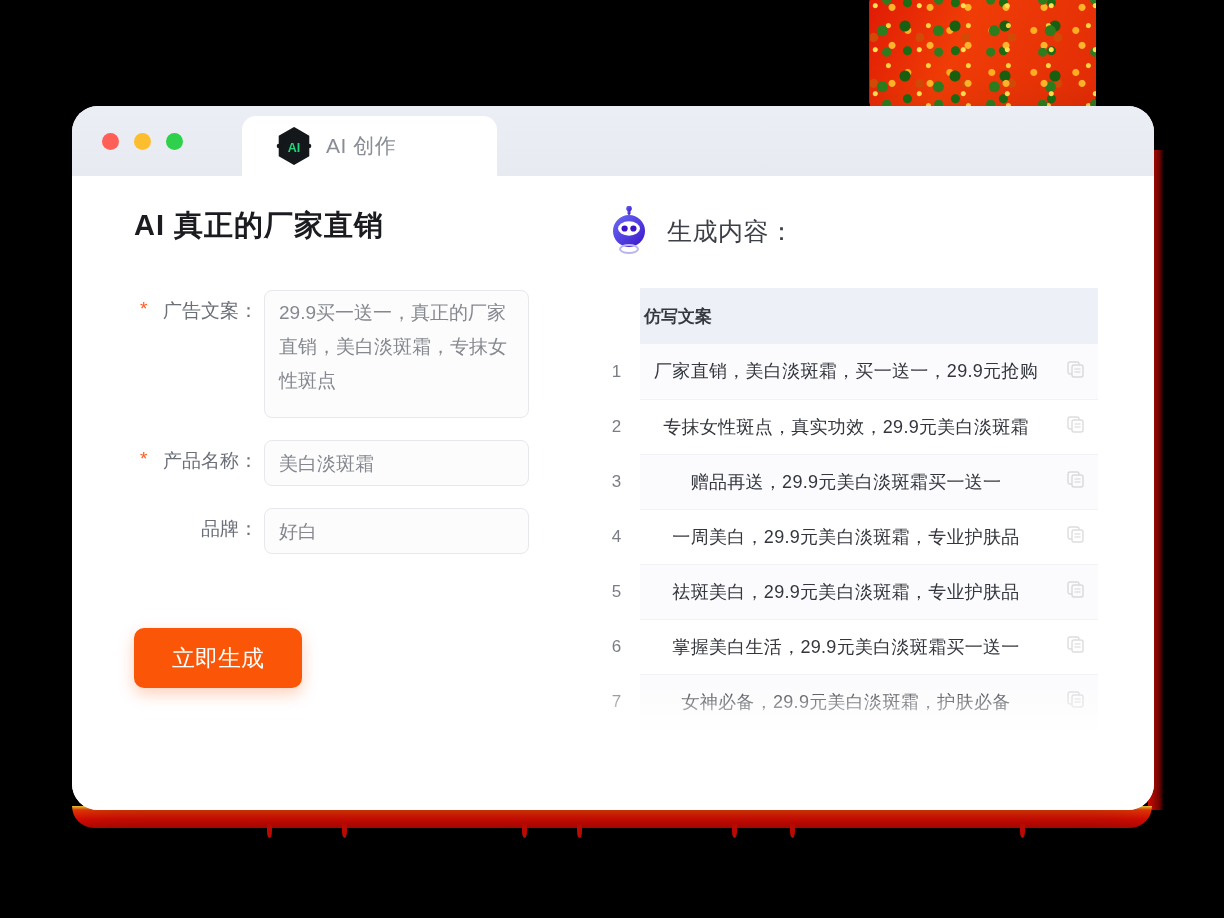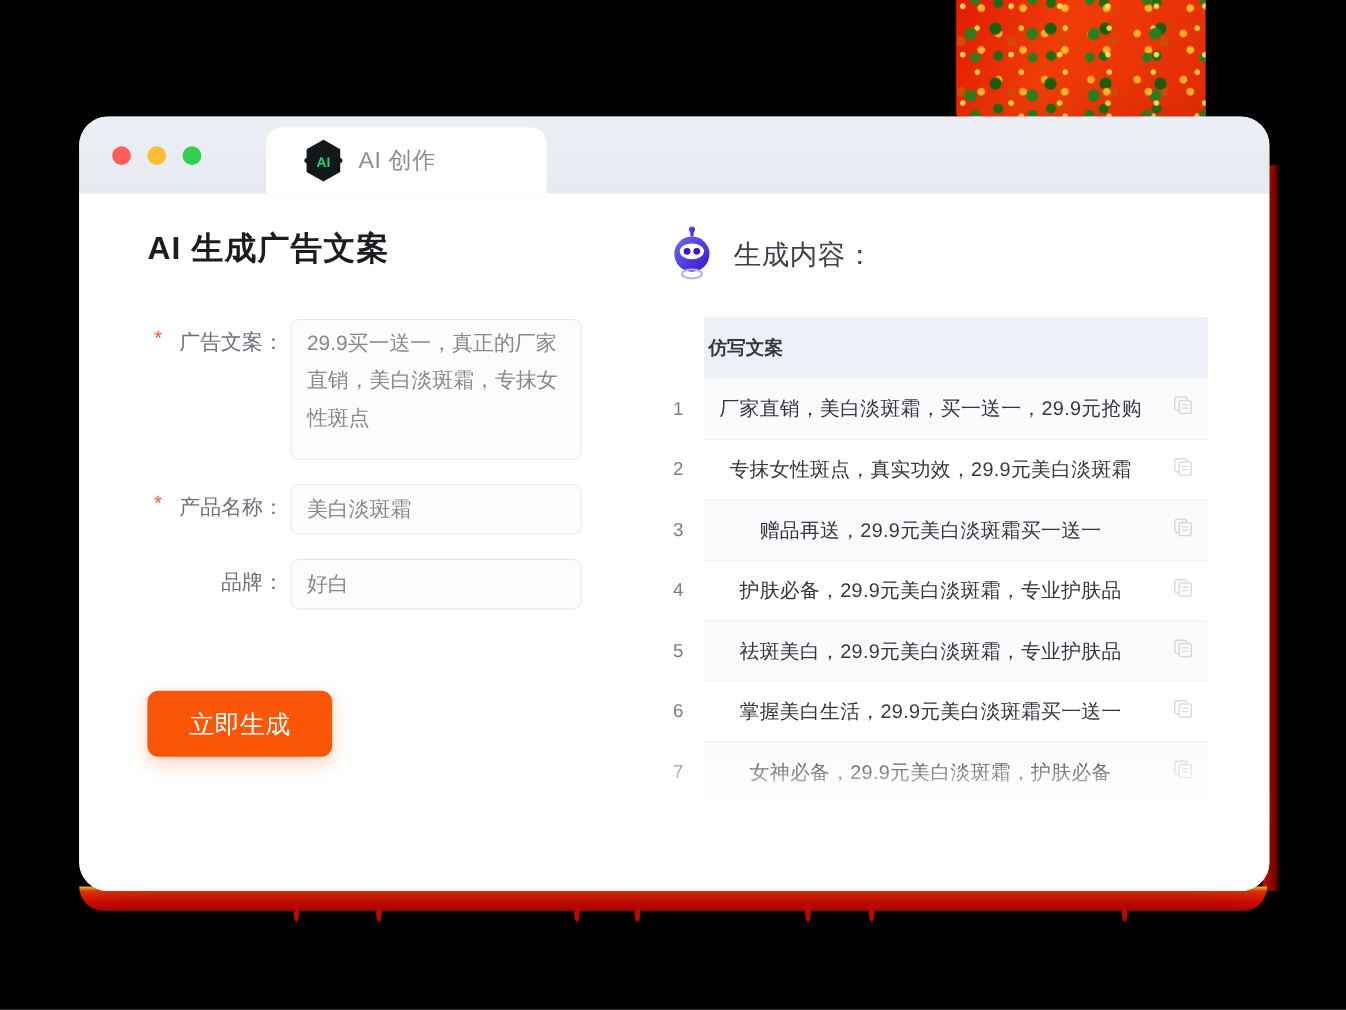--- a/index.html
+++ b/index.html
@@ -204,21 +204,21 @@
         </svg>
       </span>
       <span class="tab-label">AI 创作</span>
     </div>
   </div>
 
   <div id="card-body">
 
     <div id="left-pane">
 
-      <h1 id="page-title">AI 生成广告文案</h1>
+      <h1 id="page-title">AI 真正的厂家直销</h1>
 
       
       <div class="form-row">
         <div class="form-label">
           <span class="req-star">*</span>
           <span>广告文案：</span>
         </div>
         <div class="field textarea" placeholder="请输入广告文案">29.9买一送一，真正的厂家直销，美白淡斑霜，专抹女性斑点</div>
       </div>
 
@@ -317,21 +317,21 @@
       <rect x="1" y="1" width="11" height="12" rx="2" fill="none" stroke="#2b2f36" stroke-width="1.4"></rect>
       <rect x="5" y="4" width="11" height="12" rx="2" fill="#ffffff" stroke="#2b2f36" stroke-width="1.4"></rect>
       <line x1="7.5" y1="8" x2="13.5" y2="8" stroke="#2b2f36" stroke-width="1.2"></line>
       <line x1="7.5" y1="11" x2="13.5" y2="11" stroke="#2b2f36" stroke-width="1.2"></line>
     </svg>
   </span>
 </td>
               </tr>
               <tr>
                 <td class="col-idx">4</td>
-                <td class="col-txt">护肤必备，29.9元美白淡斑霜，专业护肤品</td>
+                <td class="col-txt">一周美白，29.9元美白淡斑霜，专业护肤品</td>
                 <td class="col-act">
   <span class="copy-icon">
     <svg viewBox="0 0 17 17" xmlns="http://www.w3.org/2000/svg">
       <rect x="1" y="1" width="11" height="12" rx="2" fill="none" stroke="#2b2f36" stroke-width="1.4"></rect>
       <rect x="5" y="4" width="11" height="12" rx="2" fill="#ffffff" stroke="#2b2f36" stroke-width="1.4"></rect>
       <line x1="7.5" y1="8" x2="13.5" y2="8" stroke="#2b2f36" stroke-width="1.2"></line>
       <line x1="7.5" y1="11" x2="13.5" y2="11" stroke="#2b2f36" stroke-width="1.2"></line>
     </svg>
   </span>
 </td>

